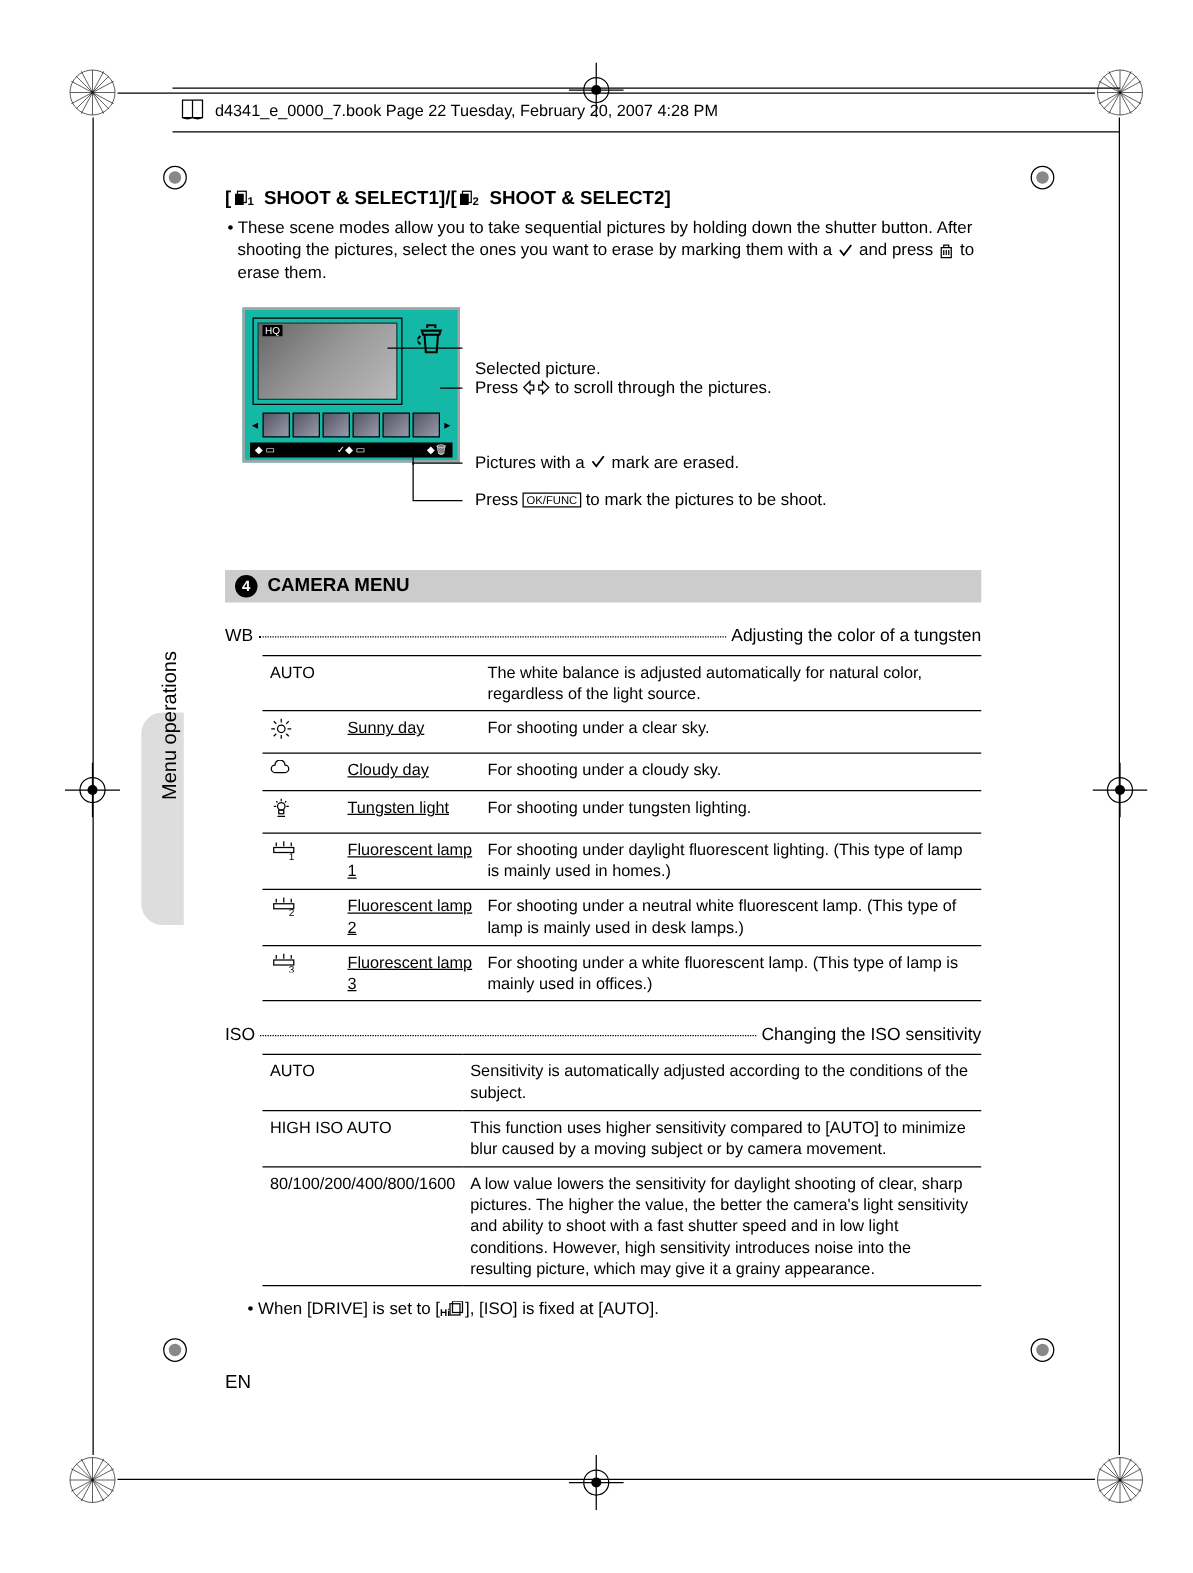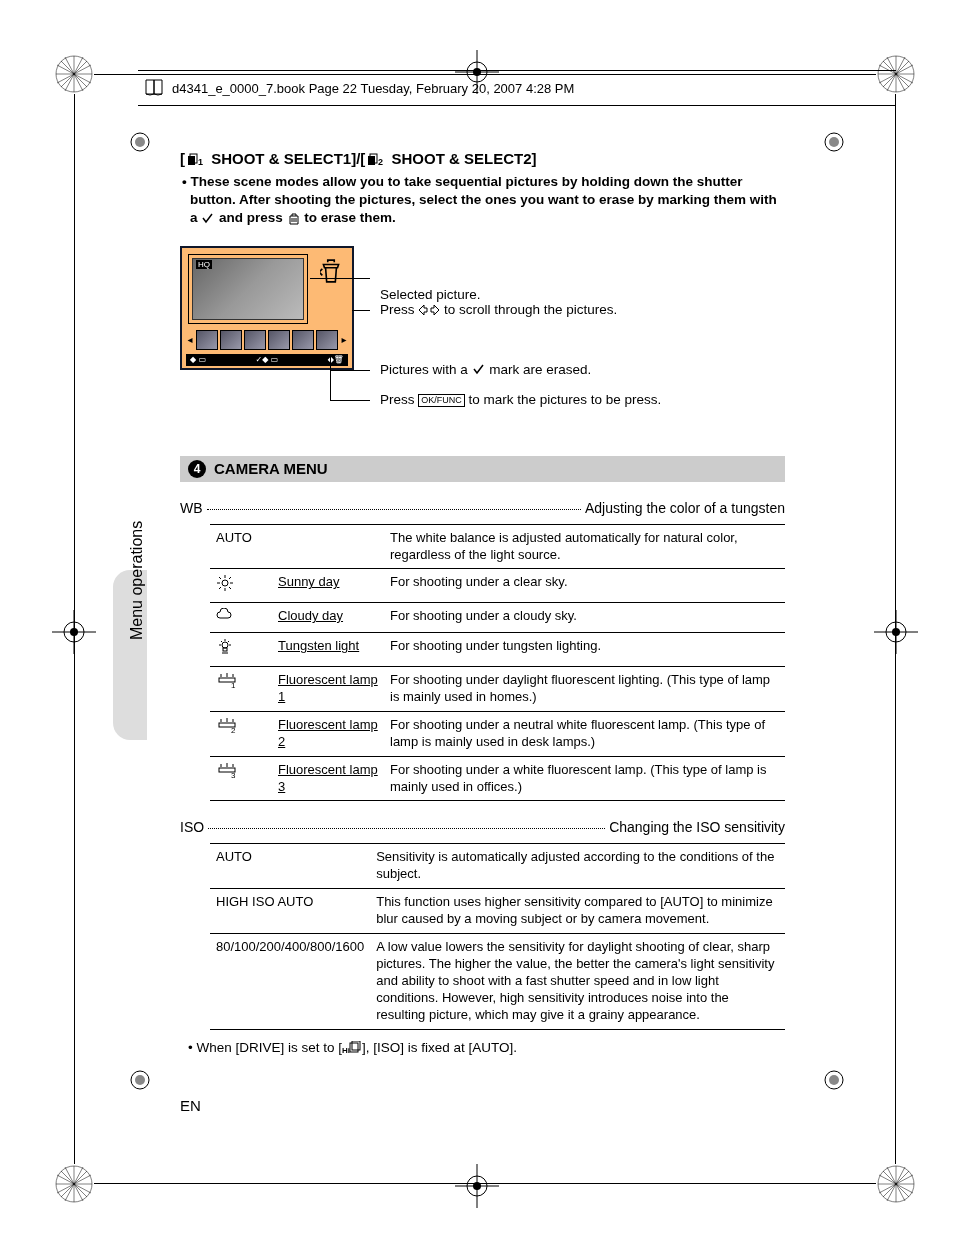--- a/index.html
+++ b/index.html
@@ -38,34 +38,33 @@
   }
   .sec-title .icon-box {
     display:inline-block;
     vertical-align:middle;
     margin:0 2px;
   }
   .scene-desc {
     margin:6px 0 0 10px;
     font-size:13.5px;
     line-height:1.35;
-    font-weight:bold;
   }
   .scene-desc .bullet { margin-left:-8px; }
 
   .shoot-diagram {
     margin-top:18px;
     position:relative;
     height:180px;
   }
   .lcd {
-    position:absolute; left:0; top:0;
+    position:absolute; left:14px; top:0;
     width:170px; height:120px;
-    border:2px solid #0f172a;
-    background:#fdba74;
+    border:2px solid #a3a3a3;
+    background:#14b8a6;
   }
   .lcd .topimg {
     position:absolute; left:10px; top:10px; width:110px; height:60px;
     background:linear-gradient(135deg,#666,#999,#bbb);
     border:1px solid #333;
   }
   .lcd .topimg-frame {
     position:absolute; left:6px; top:6px; width:118px; height:68px;
     border:1px solid #000;
   }
@@ -158,21 +157,21 @@
     border-radius:17px 0 0 17px;
   }
 
   .footer {
     position:absolute;
     left:180px;
     bottom:144px;
     font-size:15px;
   }
 
-  .note { margin:10px 0 0 8px; font-size:13.5px; }
+  .note { margin:10px 0 0 18px; font-size:13.5px; }
 
   .inline-icon {
     display:inline-block;
     vertical-align:middle;
   }
   .okfunc {
     display:inline-block;
     border:1px solid #000;
     font-size:9px;
     padding:0 2px;
@@ -353,21 +352,21 @@
           <path d="M1 6 l5 -5 v3 h3 v4 h-3 v3 z M21 6 l-5 -5 v3 h-3 v4 h3 v3 z" fill="none" stroke="#000"></path>
         </svg><span> to scroll through the pictures.</span></div>
     <div class="diag-line" style="left:150px;top:124px;width:40px;border-top:none;border-left:1px solid #000;height:0"></div>
     <div style="position:absolute;left:150px;top:108px;border-left:1px solid #000;height:18px"></div>
     <div class="diag-line" style="left:150px;top:124px;width:40px"></div>
     <div class="diag-label" style="left:200px;top:116px"><span>Pictures with a </span><svg class="inline-icon" width="14" height="12">
           <path d="M2 5 l3 4 l6 -8" fill="none" stroke="#000" stroke-width="1.5"></path>
         </svg><span> mark are erased.</span></div>
     <div style="position:absolute;left:150px;top:124px;border-left:1px solid #000;height:30px"></div>
     <div class="diag-line" style="left:150px;top:154px;width:40px"></div>
-    <div class="diag-label" style="left:200px;top:146px"><span>Press </span><span class="okfunc">OK/FUNC</span><span> to mark the pictures to be press.</span></div>
+    <div class="diag-label" style="left:200px;top:146px"><span>Press </span><span class="okfunc">OK/FUNC</span><span> to mark the pictures to be shoot.</span></div>
   </div>
 
   <div class="section-bar">
     <span class="circle-num">4</span>
     <span>CAMERA MENU</span>
   </div>
 
   <div class="setting-row">
     <span>WB</span>
     <span class="dots"></span>

